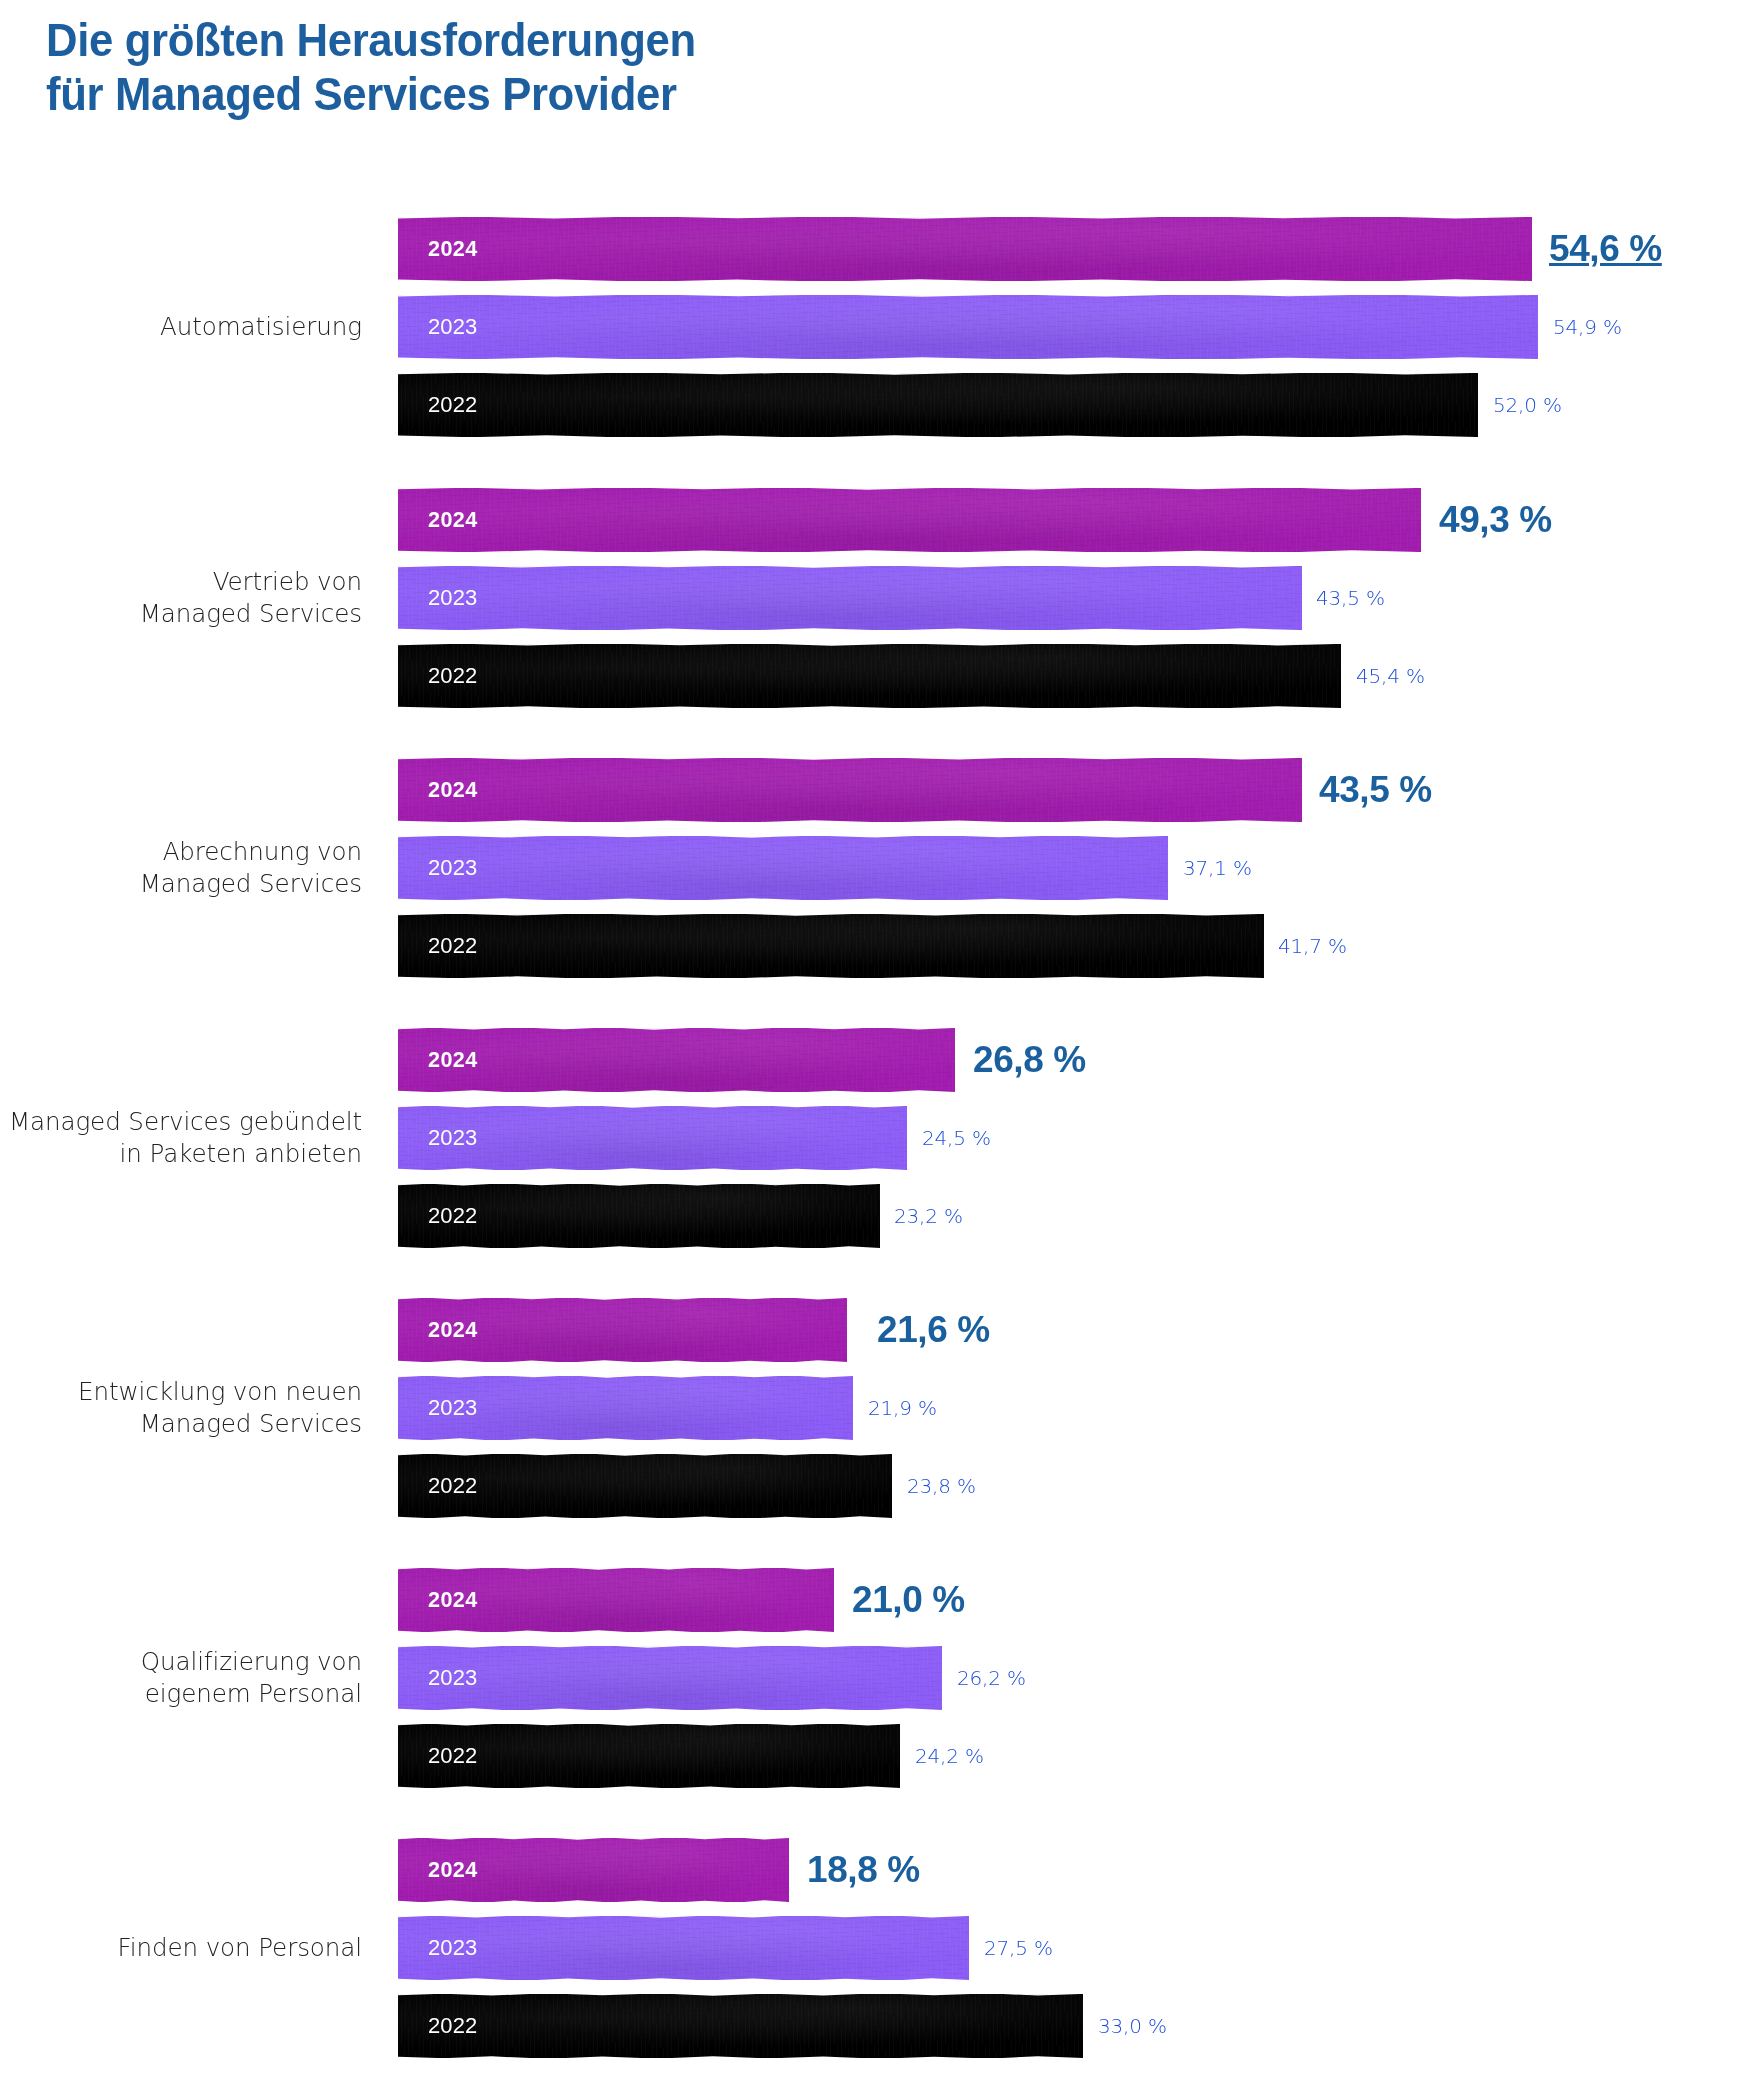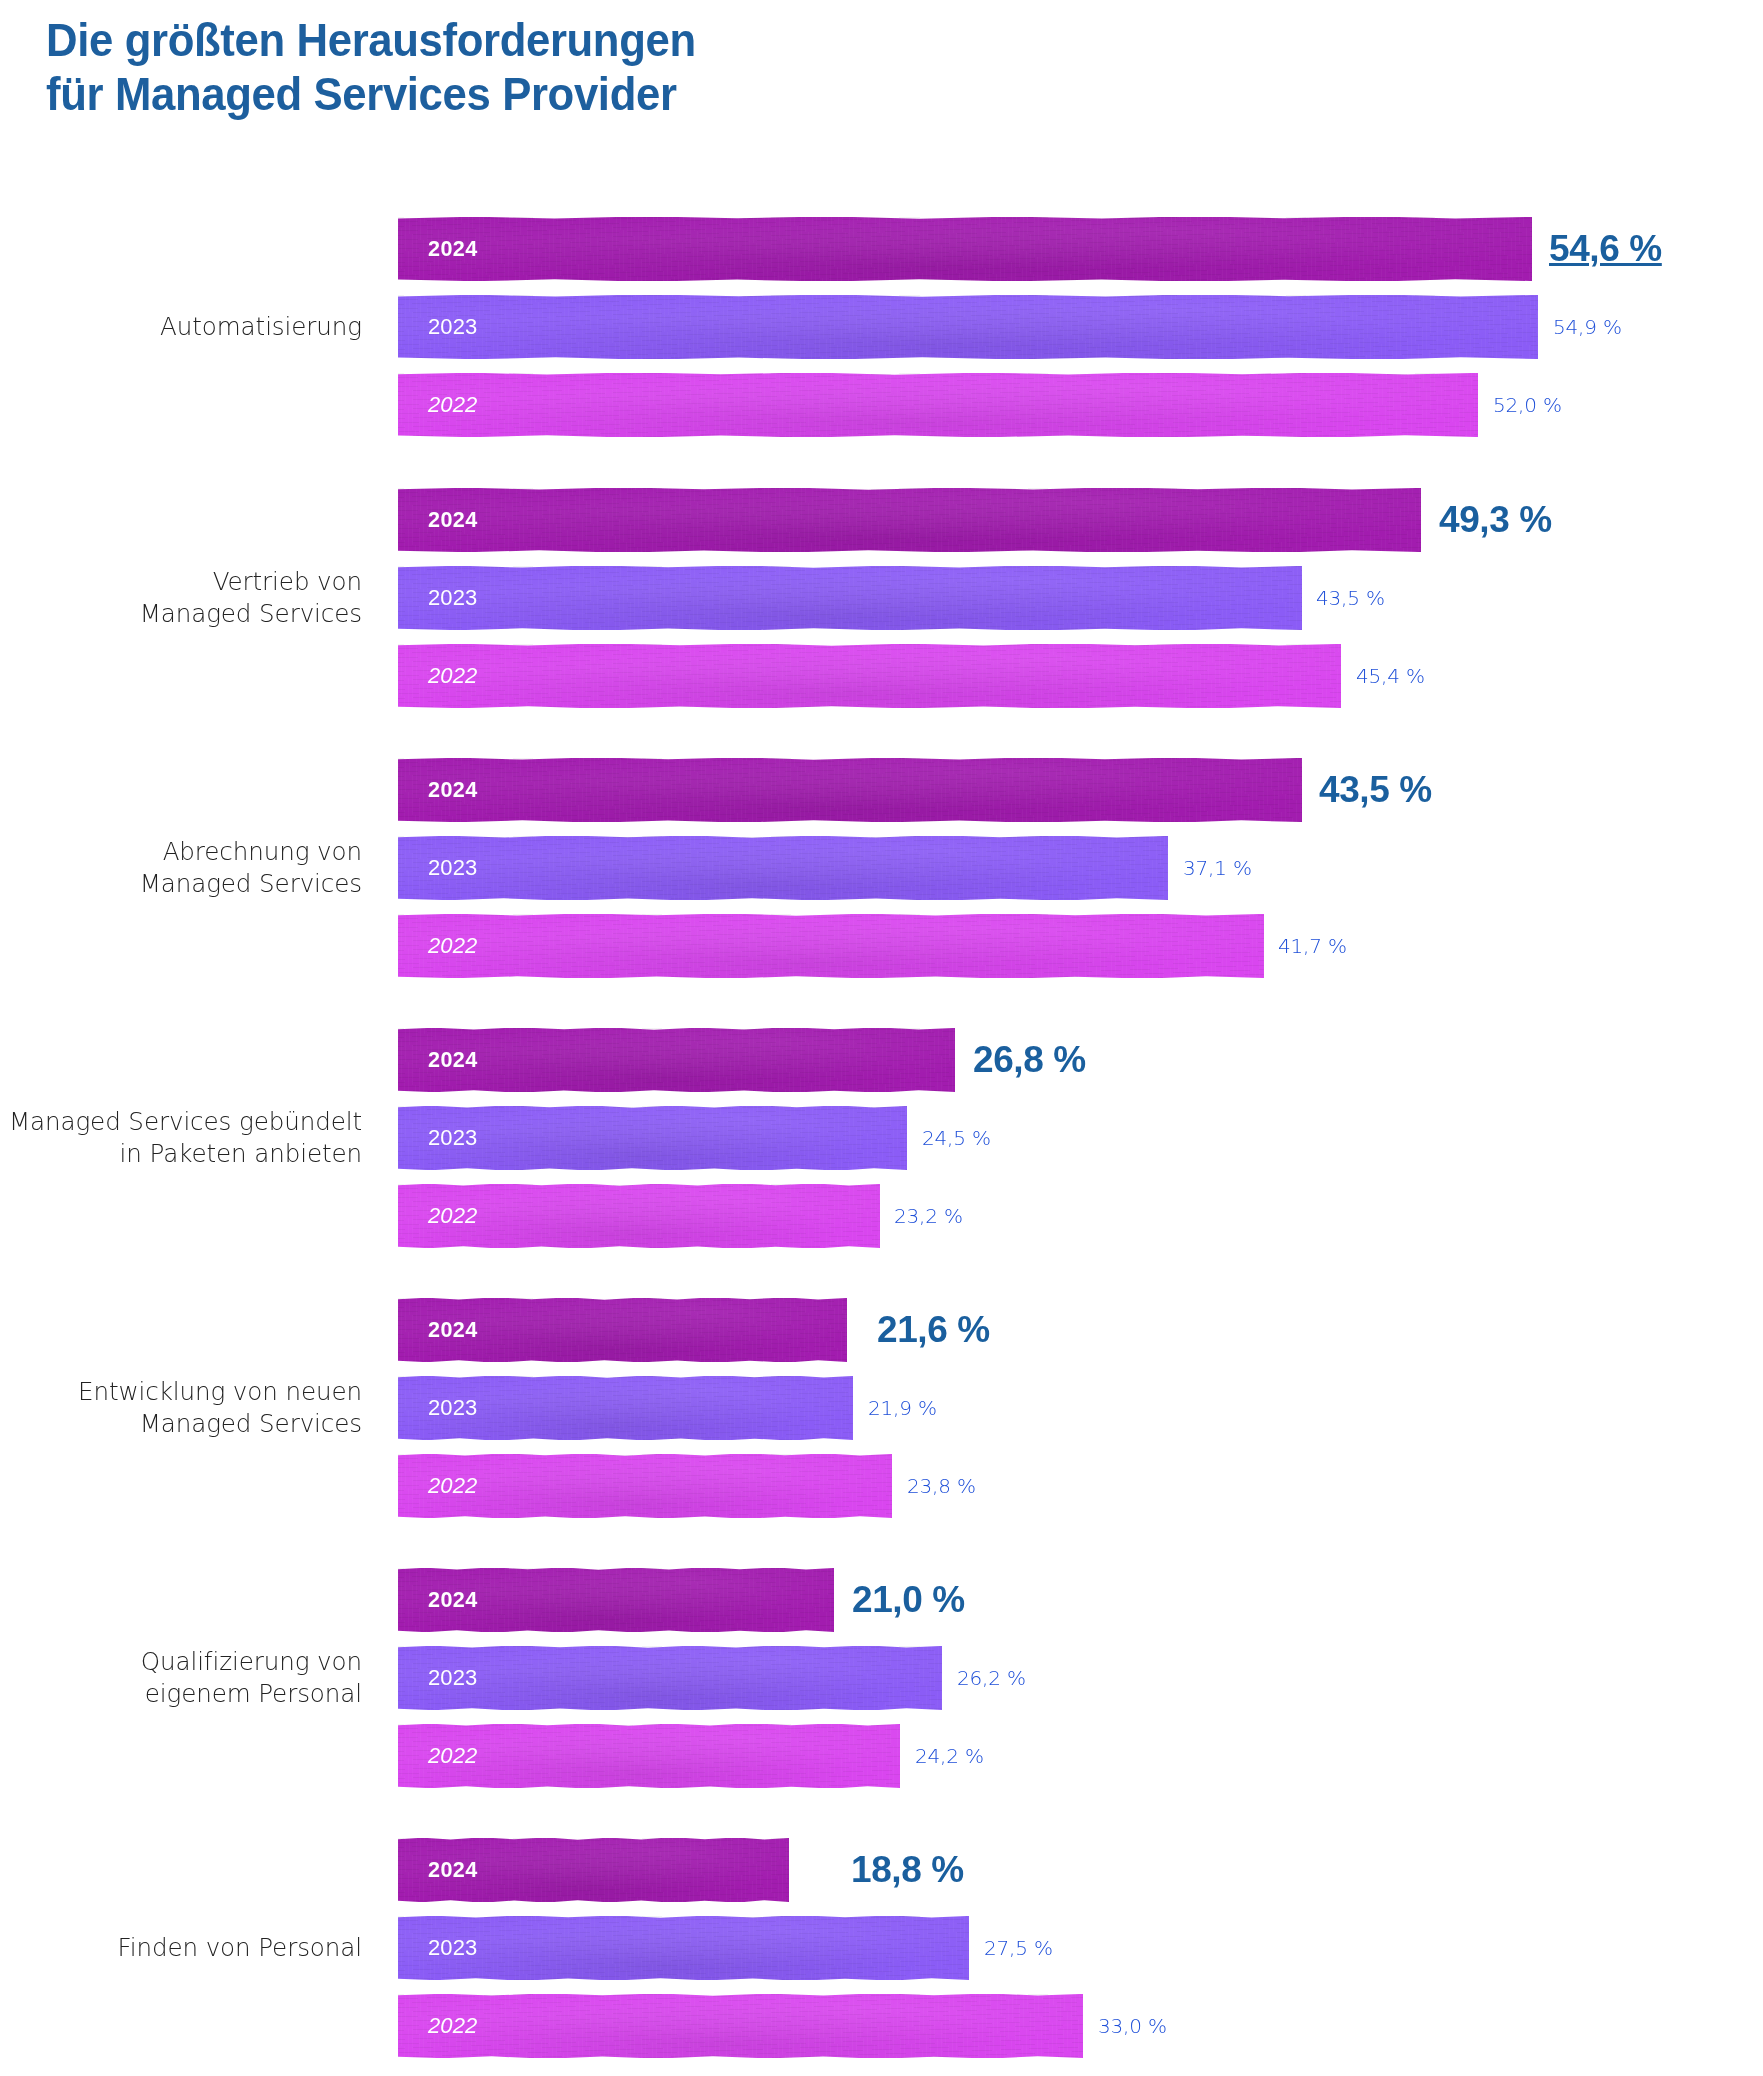--- a/index.html
+++ b/index.html
@@ -105,21 +105,21 @@
       repeating-linear-gradient(91deg, rgba(255,255,255,0.055) 0 0.7px, rgba(0,0,0,0) 0.7px 3.7px),
       repeating-linear-gradient(178deg, rgba(0,0,0,0.09) 0 0.7px, rgba(0,0,0,0) 0.7px 4.5px),
       radial-gradient(ellipse at 22% 38%, rgba(255,255,255,0.10), rgba(255,255,255,0) 62%),
       radial-gradient(ellipse at 68% 22%, rgba(255,255,255,0.12), rgba(255,255,255,0) 55%),
       radial-gradient(ellipse at 47% 78%, rgba(0,0,0,0.16), rgba(0,0,0,0) 60%);
     pointer-events: none;
   }
 
   .bar.y2024 { background: #a21caf; }
   .bar.y2023 { background: #8b5cf6; }
-  .bar.y2022 { background: #d946ef; font-style: italic; }
+  .bar.y2022 { background: #000000; }
 
   .year-label {
     position: absolute;
     left: 30px;
     top: 50%;
     transform: translateY(-50%);
     color: #ffffff;
     font-family: "Liberation Sans", "DejaVu Sans", sans-serif;
     font-size: 22px;
     letter-spacing: 0.1px;
@@ -306,21 +306,21 @@
         <span class="value-label" style="left: 517px;">24,2 %</span>
       </div>
     </div>
     <div class="bar-group" style="top: 1838px; height: 220px;">
       <div class="cat-label" style="top: 94px;">Finden von Personal</div>
       <div class="bar-row" style="top: 0px; width: 1365px;">
         <div class="bar y2024" style="width: 391px;">
           <div class="bar-texture"></div>
           <span class="year-label bold">2024</span>
         </div>
-        <span class="value-label primary" style="left: 409px; margin-left: 44px;">18,8 %</span>
+        <span class="value-label primary" style="left: 409px;">18,8 %</span>
       </div>
       <div class="bar-row" style="top: 78px; width: 1365px;">
         <div class="bar y2023" style="width: 571px;">
           <div class="bar-texture"></div>
           <span class="year-label">2023</span>
         </div>
         <span class="value-label" style="left: 586px;">27,5 %</span>
       </div>
       <div class="bar-row" style="top: 156px; width: 1365px;">
         <div class="bar y2022" style="width: 685px;">

